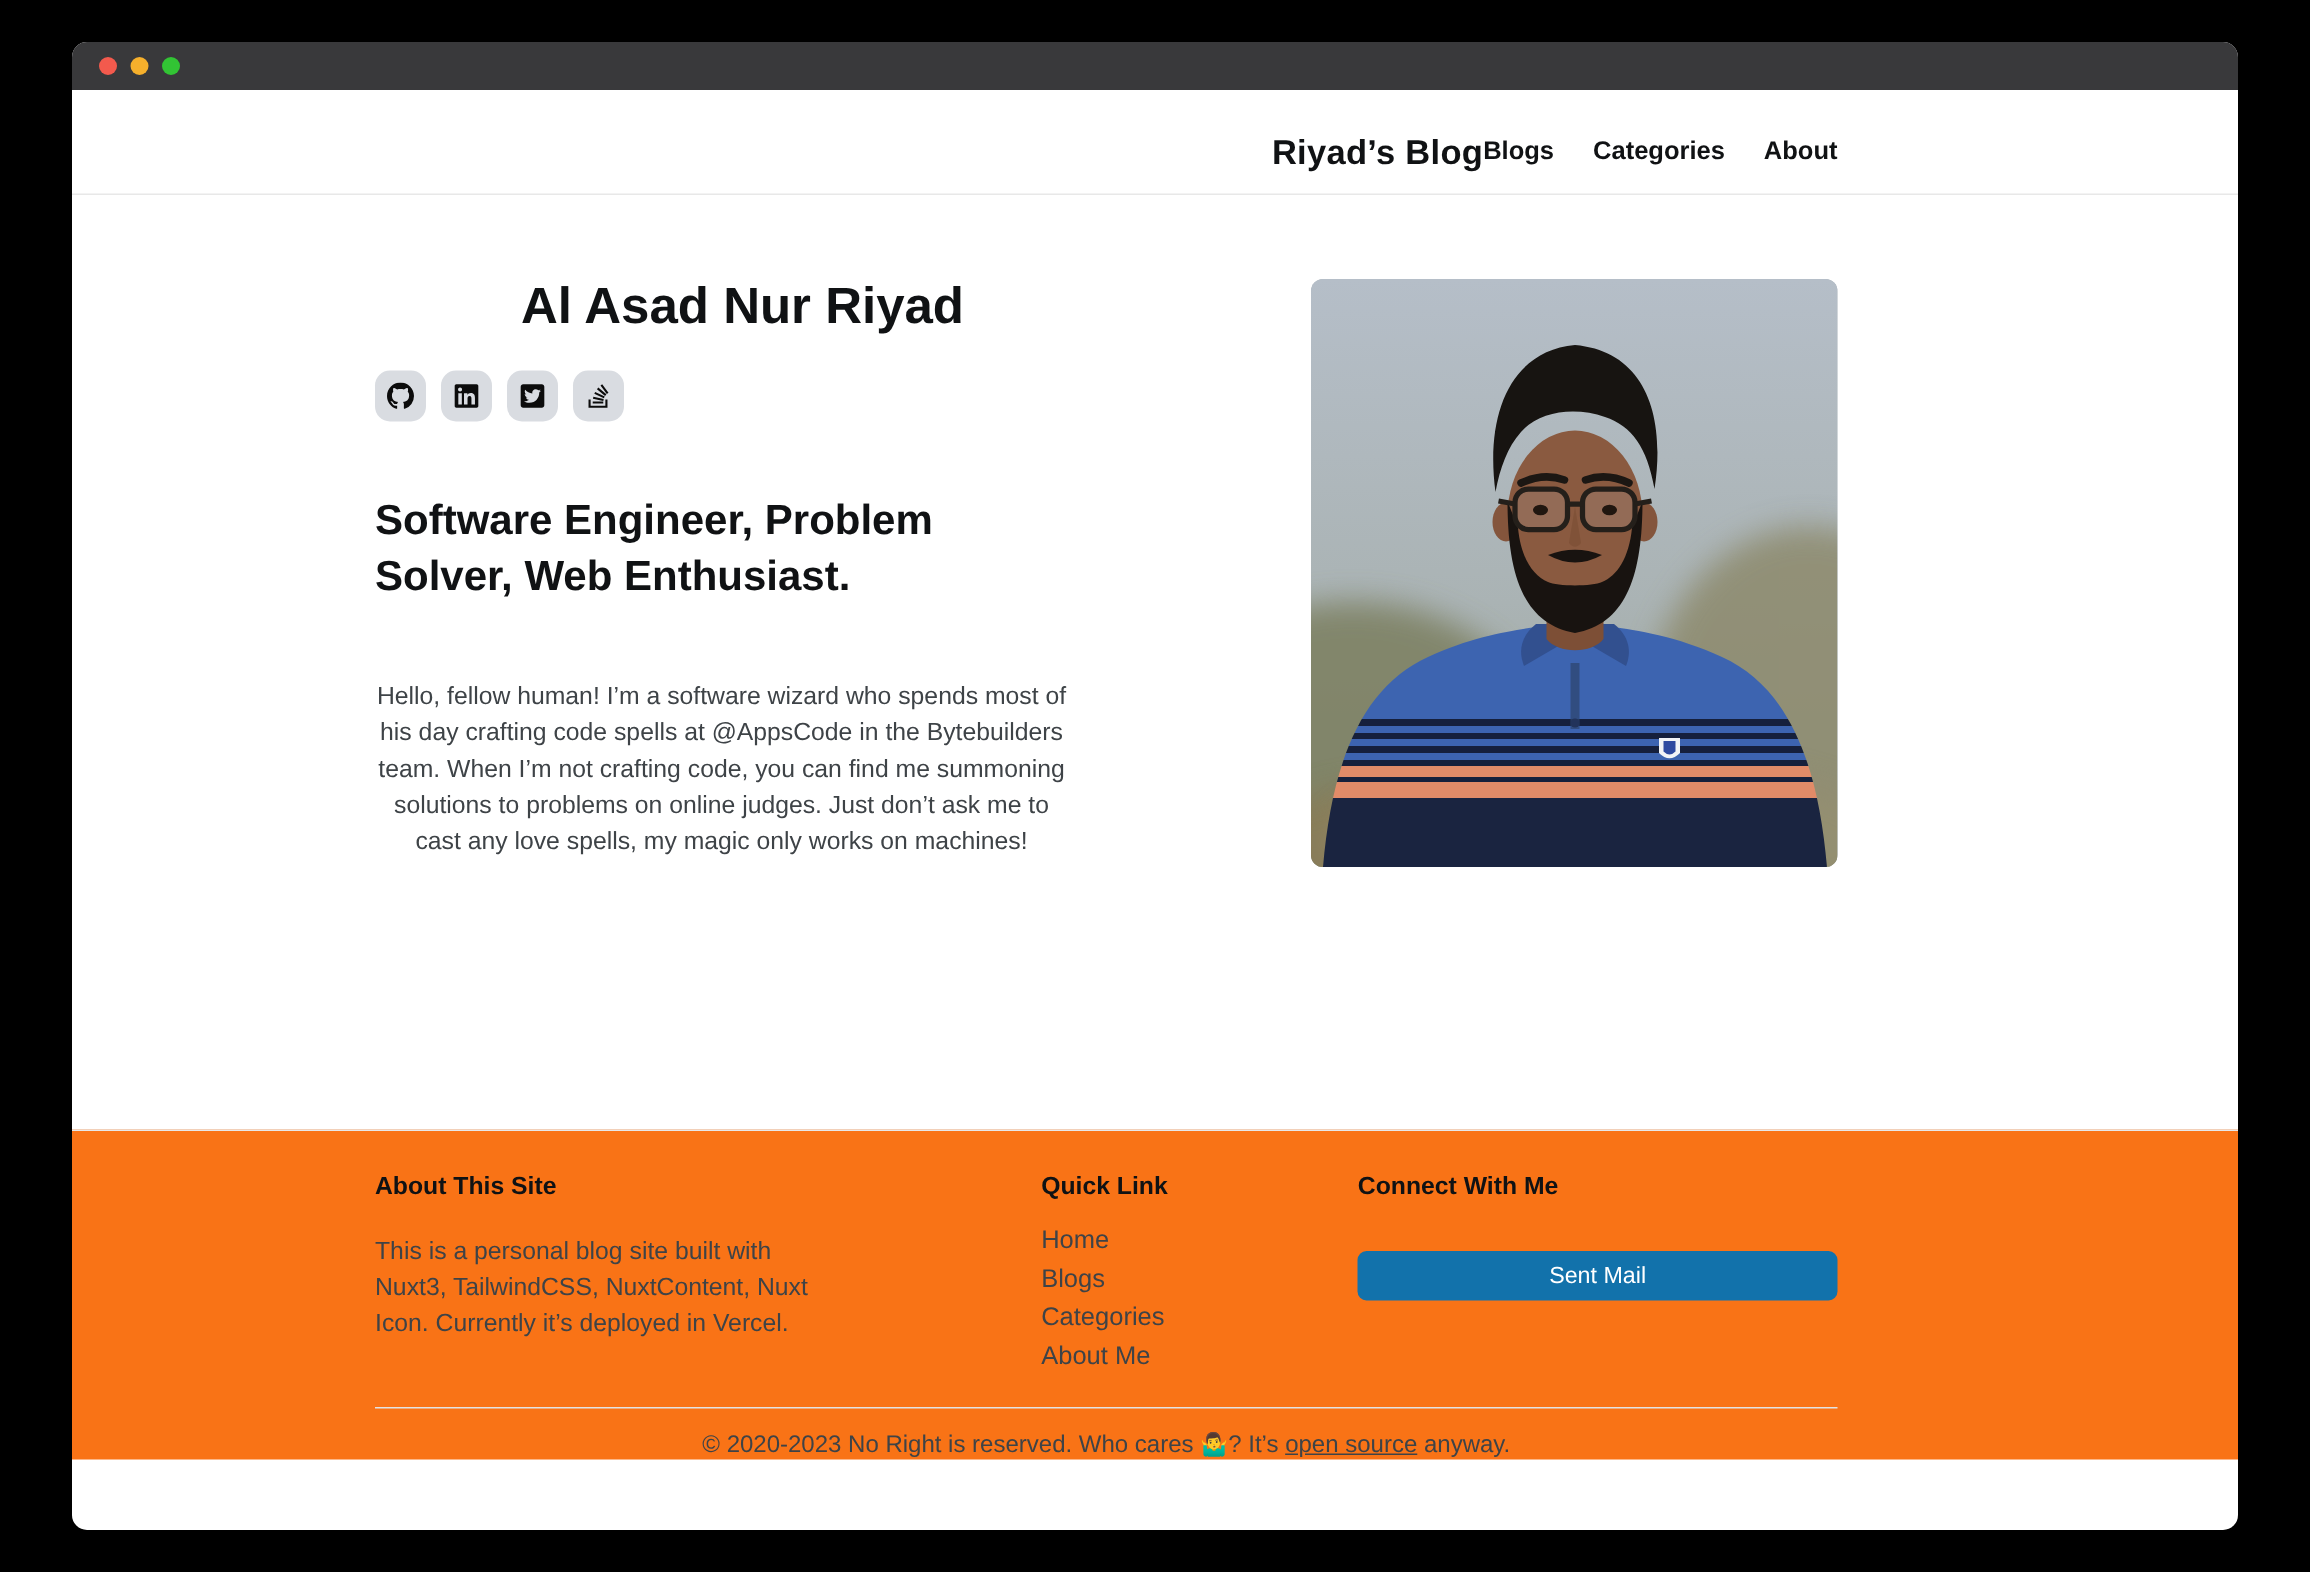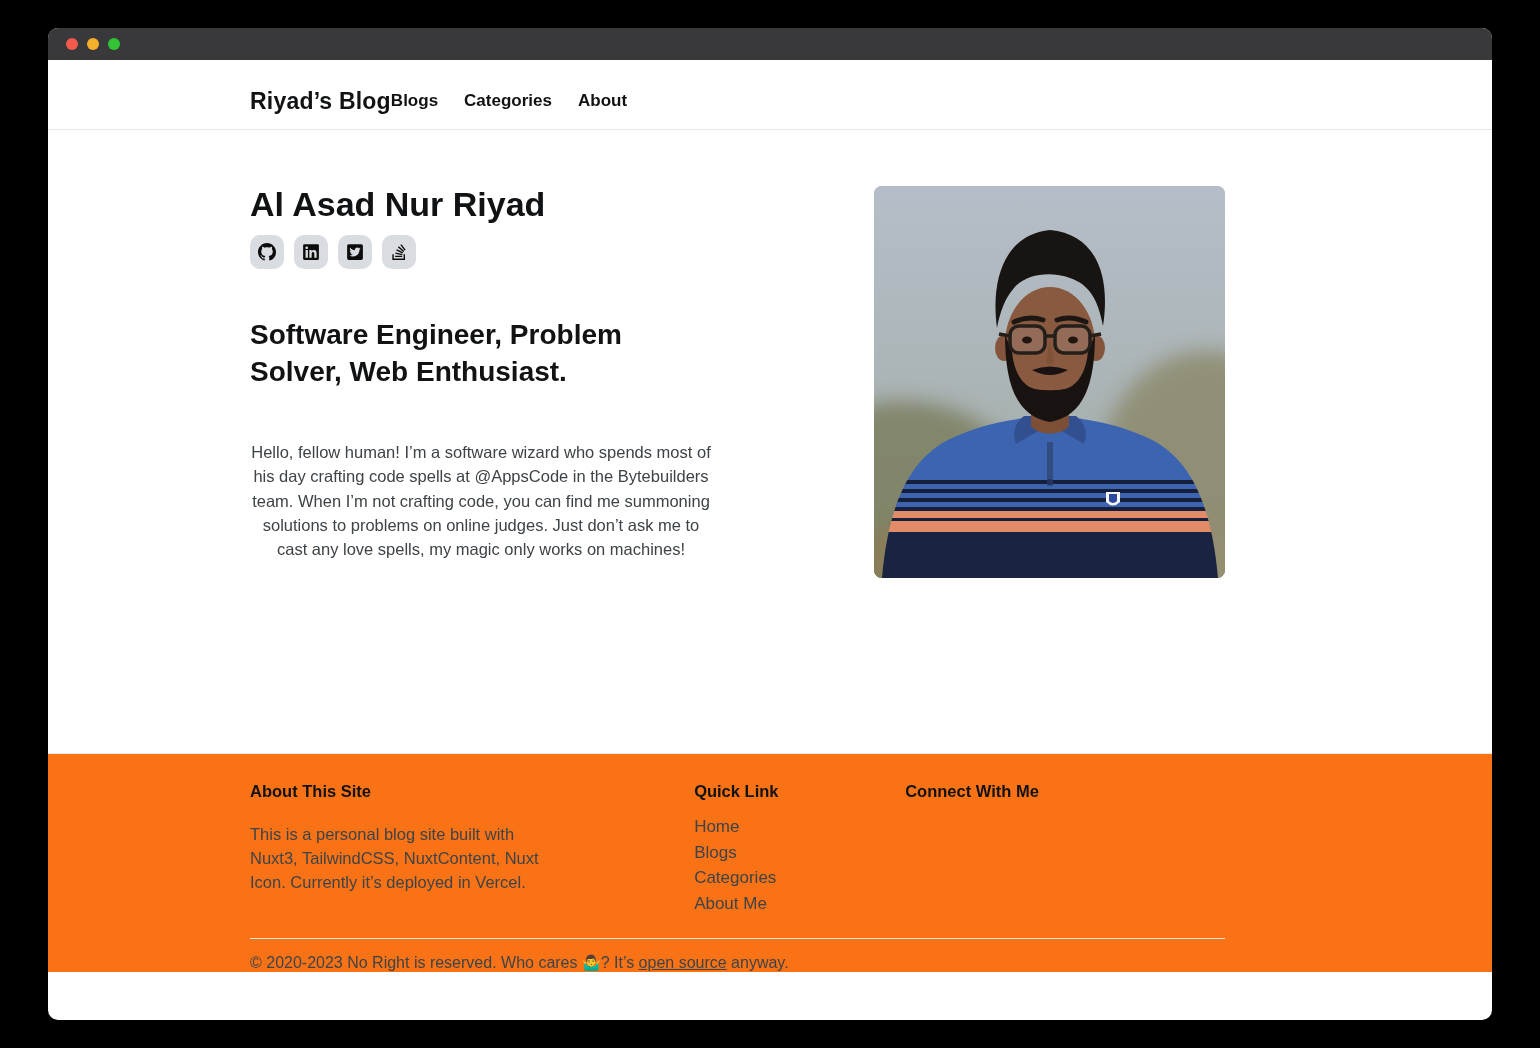--- a/index.html
+++ b/index.html
@@ -17,31 +17,31 @@
     display: flex; align-items: center; padding-left: 18px; gap: 9px;
   }
   .tl-dot { width: 12px; height: 12px; border-radius: 50%; }
   .tl-red { background: #f35a4d; }
   .tl-yellow { background: #f6b02c; }
   .tl-green { background: #32c434; }
 
   
   .site-header { height: 70px; border-bottom: 1px solid #e8e8e8; background:#fff; }
   .container { width: 975px; margin-left: 202px; }
-  .header-inner { display: flex; align-items: center; justify-content: flex-start; height: 82px; }
+  .header-inner { display: flex; align-items: center; justify-content: flex-end; height: 82px; }
   .logo { font-size: 23px; font-weight: 800; color: #101214; letter-spacing: 0.2px; cursor: pointer; }
   .nav { display: flex; gap: 26px; align-items: center; }
   .nav a { font-size: 17px; font-weight: 700; color: #101214; text-decoration: none; cursor: pointer; }
   .nav a.active { text-underline-offset: 4px; }
 
   
   .main { height: 623px; background: #fff; }
   .hero { display: flex; justify-content: space-between; padding-top: 56px; }
   .hero-left { width: 490px; }
-  h1.name { font-size: 34px; font-weight: 800; color: #101214; line-height: 1.1; margin-bottom: 12px; }
+  h1.name { font-size: 34px; font-weight: 800; color: #101214; line-height: 1.1; margin-bottom: 24px; text-align: center; }
   .social-row { display: flex; gap: 10px; }
   .social-chip {
     width: 34px; height: 34px; border-radius: 10px; background: #d9dce1;
     display: flex; align-items: center; justify-content: center; cursor: pointer;
   }
   .social-chip svg { width: 18px; height: 18px; fill: #0c0c0c; }
   h2.tagline { font-size: 28px; font-weight: 700; color: #101214; line-height: 1.3; margin-top: 48px; width: 440px; }
   .bio { margin-top: 50px; width: 462px; font-size: 16.5px; line-height: 1.47; color: #3e4347; text-align: center; }
 
   .photo-card {
@@ -59,21 +59,21 @@
   .footer-h { font-size: 16.5px; font-weight: 700; color: #101214; margin-bottom: 14px; }
   .footer-text { font-size: 16.5px; line-height: 1.45; color: #3e4347; }
   .col-about .footer-text { margin-top: 22px; }
   .quick-list { list-style: none; }
   .quick-list li { font-size: 17px; line-height: 1.45; color: #3e4347; margin-bottom: 1px; cursor: pointer; }
   .sendmail-btn {
     margin-top: 19px; width: 100%; height: 33px; border: none; border-radius: 6px;
     background: #1272ab; color: #fff; font-size: 15.5px; font-family: inherit; cursor: pointer;
   }
   .copyright-wrap { margin-top: 20px; border-top: 1px solid #e3e3e3; }
-  .copyright { padding: 15px 0 0 0; font-size: 16px; color: #3e4347; }
+  .copyright { text-align: center; padding: 15px 0 0 0; font-size: 16px; color: #3e4347; }
   .copyright .link { text-decoration: underline; cursor: pointer; color: #3e4347; }
   .emoji { font-size: 15px; }
 </style>
 </head>
 <body>
 
 <div class="window">
 
   <div class="titlebar">
     <span class="tl-dot tl-red"></span>
@@ -220,20 +220,21 @@
           <ul class="quick-list">
             <li>Home</li>
             <li>Blogs</li>
             <li>Categories</li>
             <li>About Me</li>
           </ul>
         </div>
 
         <div class="col-connect">
           <div class="footer-h">Connect With Me</div>
+          <button class="sendmail-btn">Sent Mail</button>
         </div>
       </div>
 
       <div class="copyright-wrap">
         <p class="copyright"><span>© 2020-2023 No Right is reserved. Who cares </span><span class="emoji">🤷‍♂️</span><span>? It’s </span><span class="link">open source</span><span> anyway.</span></p>
       </div>
     </div>
   </div>
 
 </div>

